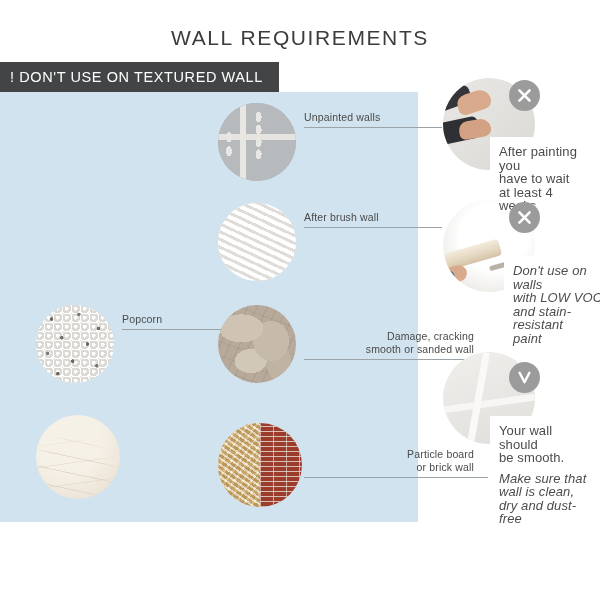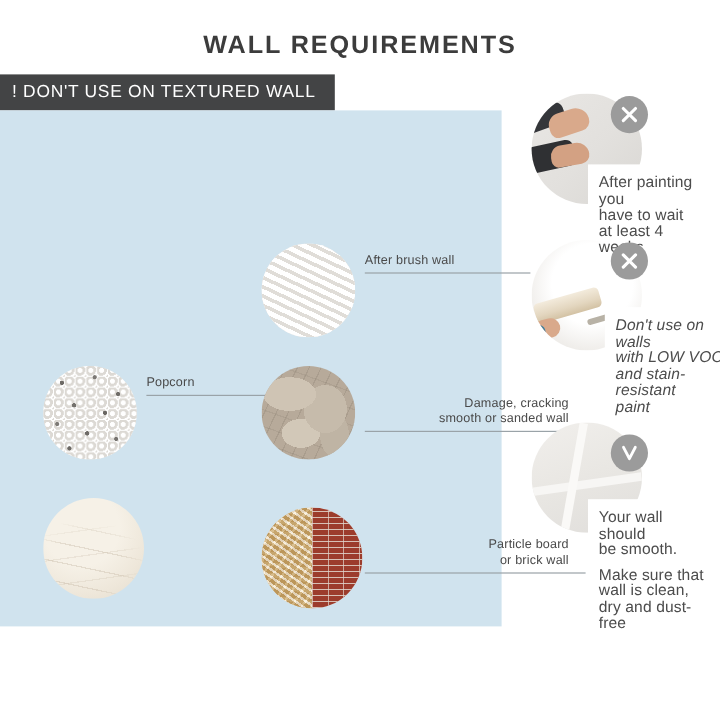--- a/index.html
+++ b/index.html
@@ -23,21 +23,21 @@
   }
 
   
   .page-title {
     position: absolute;
     left: 0;
     top: 26px;
     width: 600px;
     text-align: center;
     font-size: 21px;
-    font-weight: 700;
+    font-weight: 400;
     letter-spacing: 1.6px;
     color: #3c3c3c;
     white-space: nowrap;
   }
 
   
   .warning-banner {
     position: absolute;
     left: 0;
     top: 62px;
@@ -324,36 +324,47 @@
     padding: 8px 9px 9px 9px;
     box-sizing: border-box;
   }
   .rc-card p {
     margin: 0;
     font-size: 13px;
     line-height: 13.5px;
     color: #4c4c4c;
     letter-spacing: 0.1px;
   }
-  .rc-card p + p { margin-top: 7px; }
+  .rc-card p + p { margin-top: 7px; font-style: italic; }
 </style>
 </head>
 <body>
 
 <div id="page">
 
   <div class="page-title">WALL REQUIREMENTS</div>
 
   <div class="warning-banner">
     <span>! DON'T USE ON TEXTURED WALL</span>
   </div>
 
   <div class="blue-panel"></div>
 
 
+  <div class="tex-item" style="left:218px; top:103px; width:215px; height:78px;">
+    <div class="tex-circle">
+      <div class="tx-unpainted">
+          <div class="dots"></div>
+        </div>
+    </div>
+    <div class="tex-label">
+      <span>Unpainted walls</span>
+      <span class="rule"></span>
+    </div>
+  </div>
 
 
   <div class="tex-item" style="left:218px; top:203px; width:215px; height:78px;">
     <div class="tex-circle">
       <div class="tx-slapbrush"></div>
     </div>
     <div class="tex-label">
       <span>After brush wall</span>
       <span class="rule"></span>
     </div>

